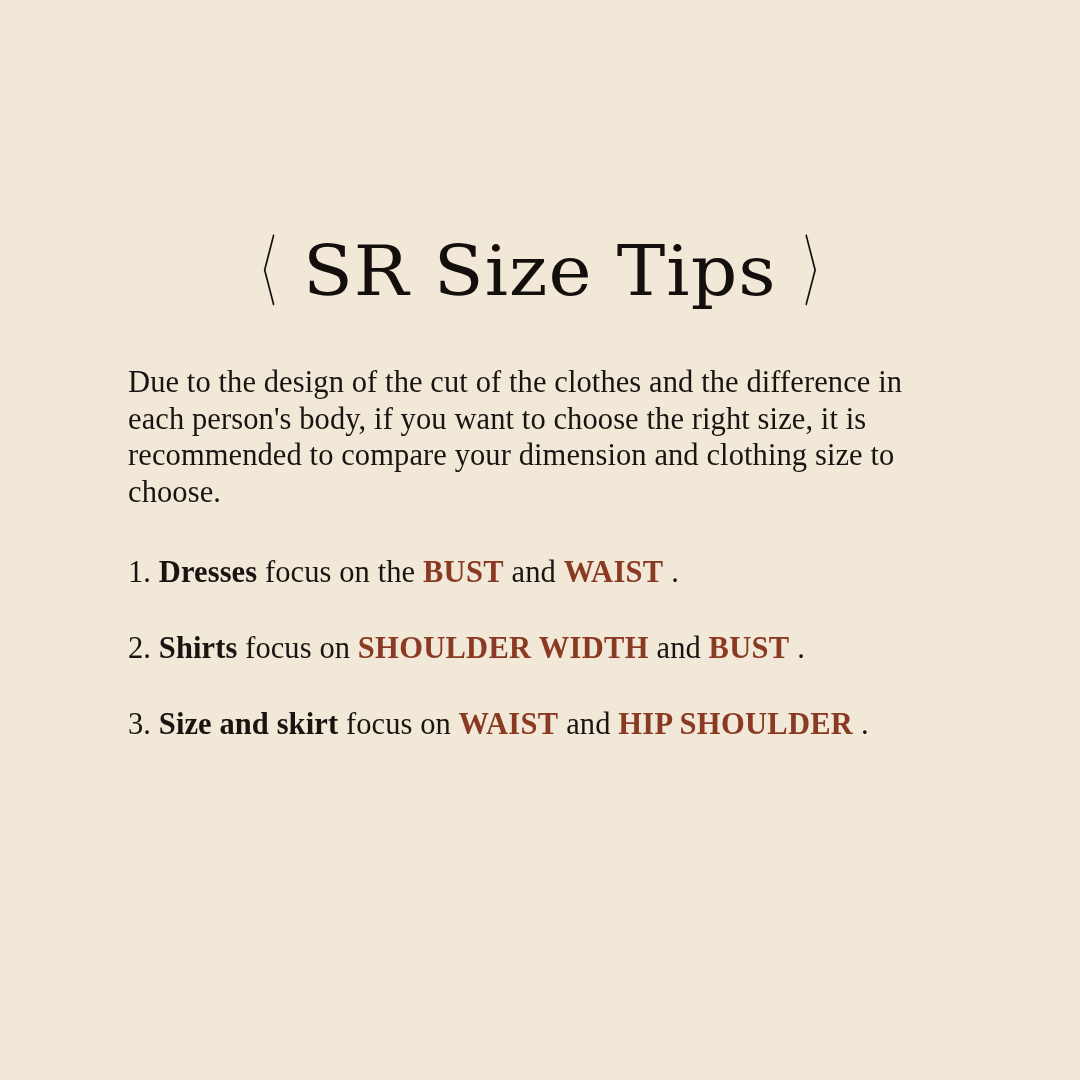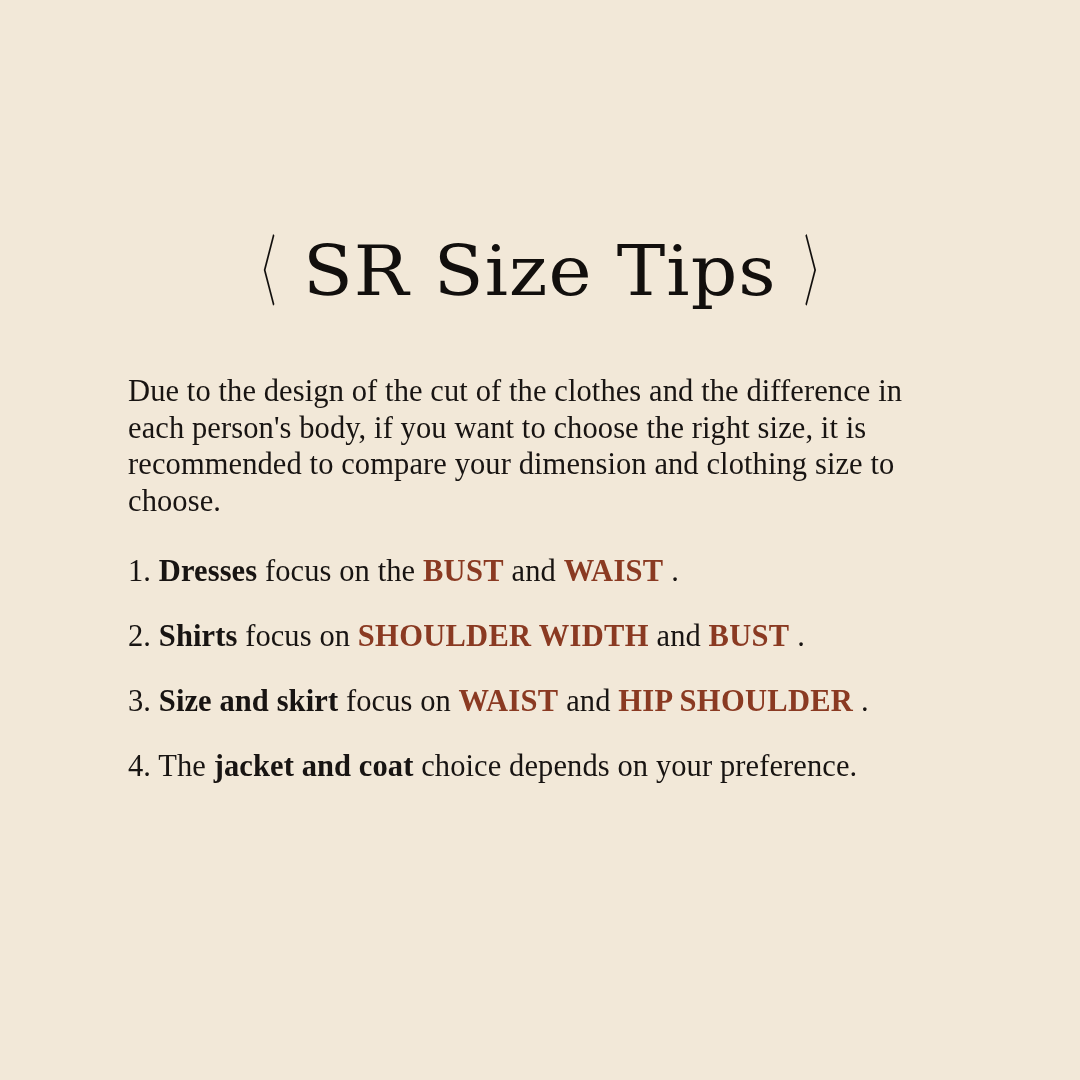--- a/index.html
+++ b/index.html
@@ -50,46 +50,46 @@
     color: #120f0d;
     font-weight: 400;
     white-space: nowrap;
     transform: scaleX(1.04);
   }
 
   
   .body-wrap {
     position: absolute;
     left: 128px;
-    top: 373px;
+    top: 364px;
     width: 840px;
   }
   .intro {
     font-size: 30.5px;
     line-height: 36.5px;
     letter-spacing: 0.1px;
     color: #181412;
     margin: 0 0 0 0;
     max-width: 832px;
   }
   .list {
     margin: 0;
     padding: 0;
     list-style: none;
   }
   .list li {
     font-size: 30.5px;
     line-height: 36px;
     letter-spacing: 0.1px;
     color: #181412;
-    margin-top: 29px;
+    margin-top: 40px;
     white-space: nowrap;
   }
   .list li:first-child {
-    margin-top: 34px;
+    margin-top: 44px;
   }
   .b {
     font-weight: 700;
   }
   .hl {
     font-weight: 700;
     color: #8a3a22;
     letter-spacing: 0.3px;
   }
 </style>
@@ -133,22 +133,16 @@
       <li>
         <span>3.</span>
         <span class="b">Size and skirt</span>
         <span> focus on </span>
         <span class="hl">WAIST</span>
         <span> and </span>
         <span class="hl">HIP SHOULDER</span>
         <span>.</span>
       </li>
 
-      <li>
-        <span>4.</span>
-        <span> The </span>
-        <span class="b">jacket and coat</span>
-        <span> choice depends on your preference.</span>
-      </li>
 
     </ul>
   </div>
 </div>
 
 </body></html>

